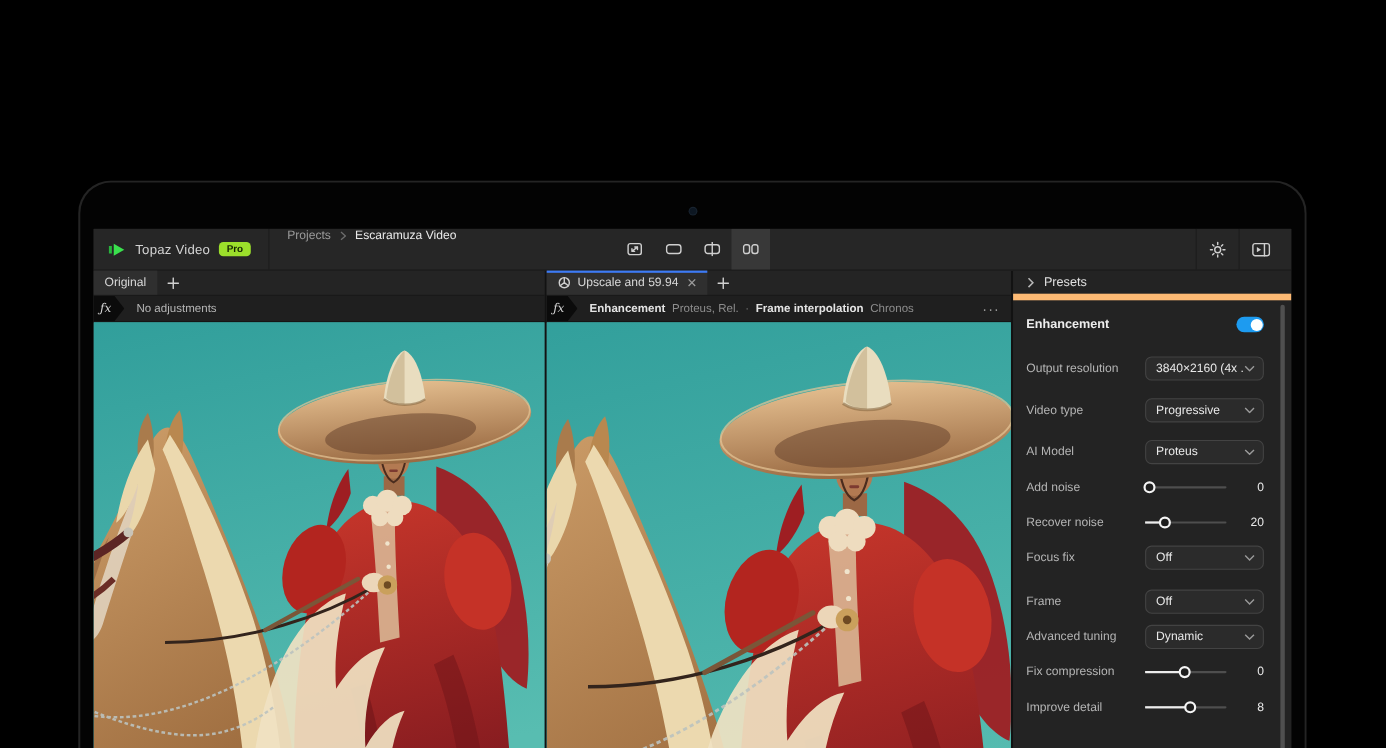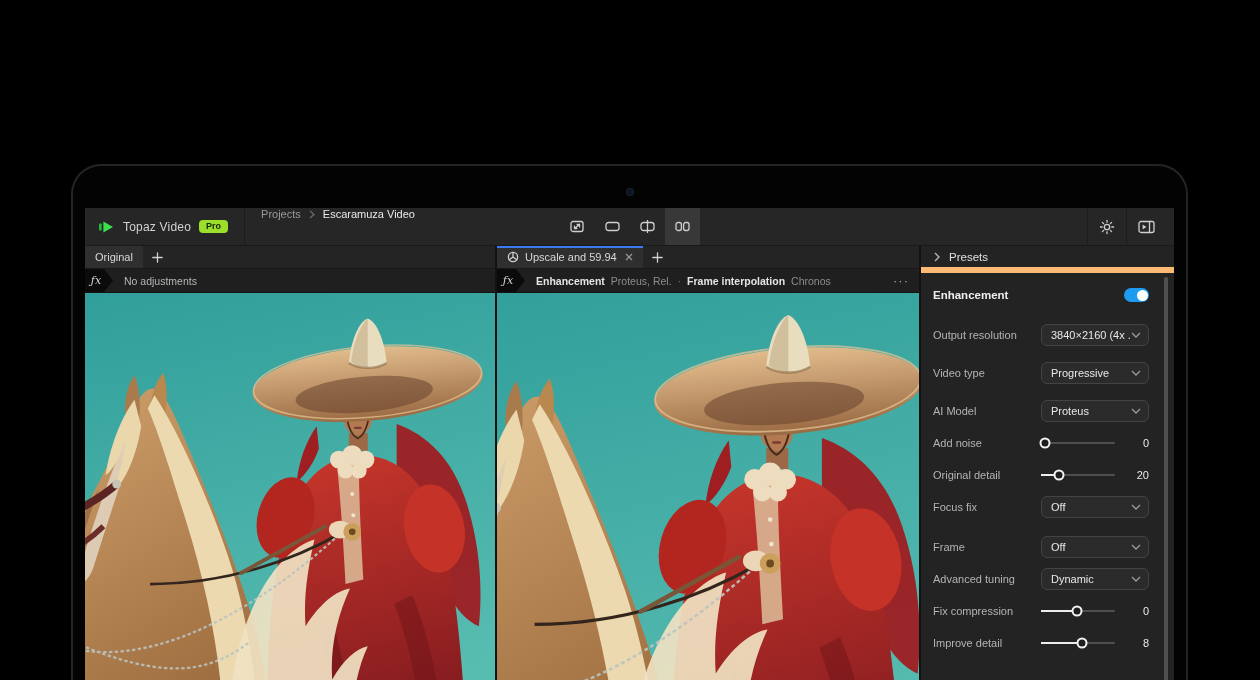--- a/index.html
+++ b/index.html
@@ -407,21 +407,21 @@
               <span class="slider-wrap">
                 <span class="track" style="--pct: 5%;">
                     <span class="fill"></span>
                     <span class="knob"></span>
                   </span>
                 <span class="slider-val">0</span>
               </span>
             </div>
 
             <div class="control-row">
-              <span class="lbl">Original detail</span>
+              <span class="lbl">Recover noise</span>
               <span class="slider-wrap">
                 <span class="track" style="--pct: 24%;">
                     <span class="fill"></span>
                     <span class="knob"></span>
                   </span>
                 <span class="slider-val">20</span>
               </span>
             </div>
 
             <div class="control-row">

